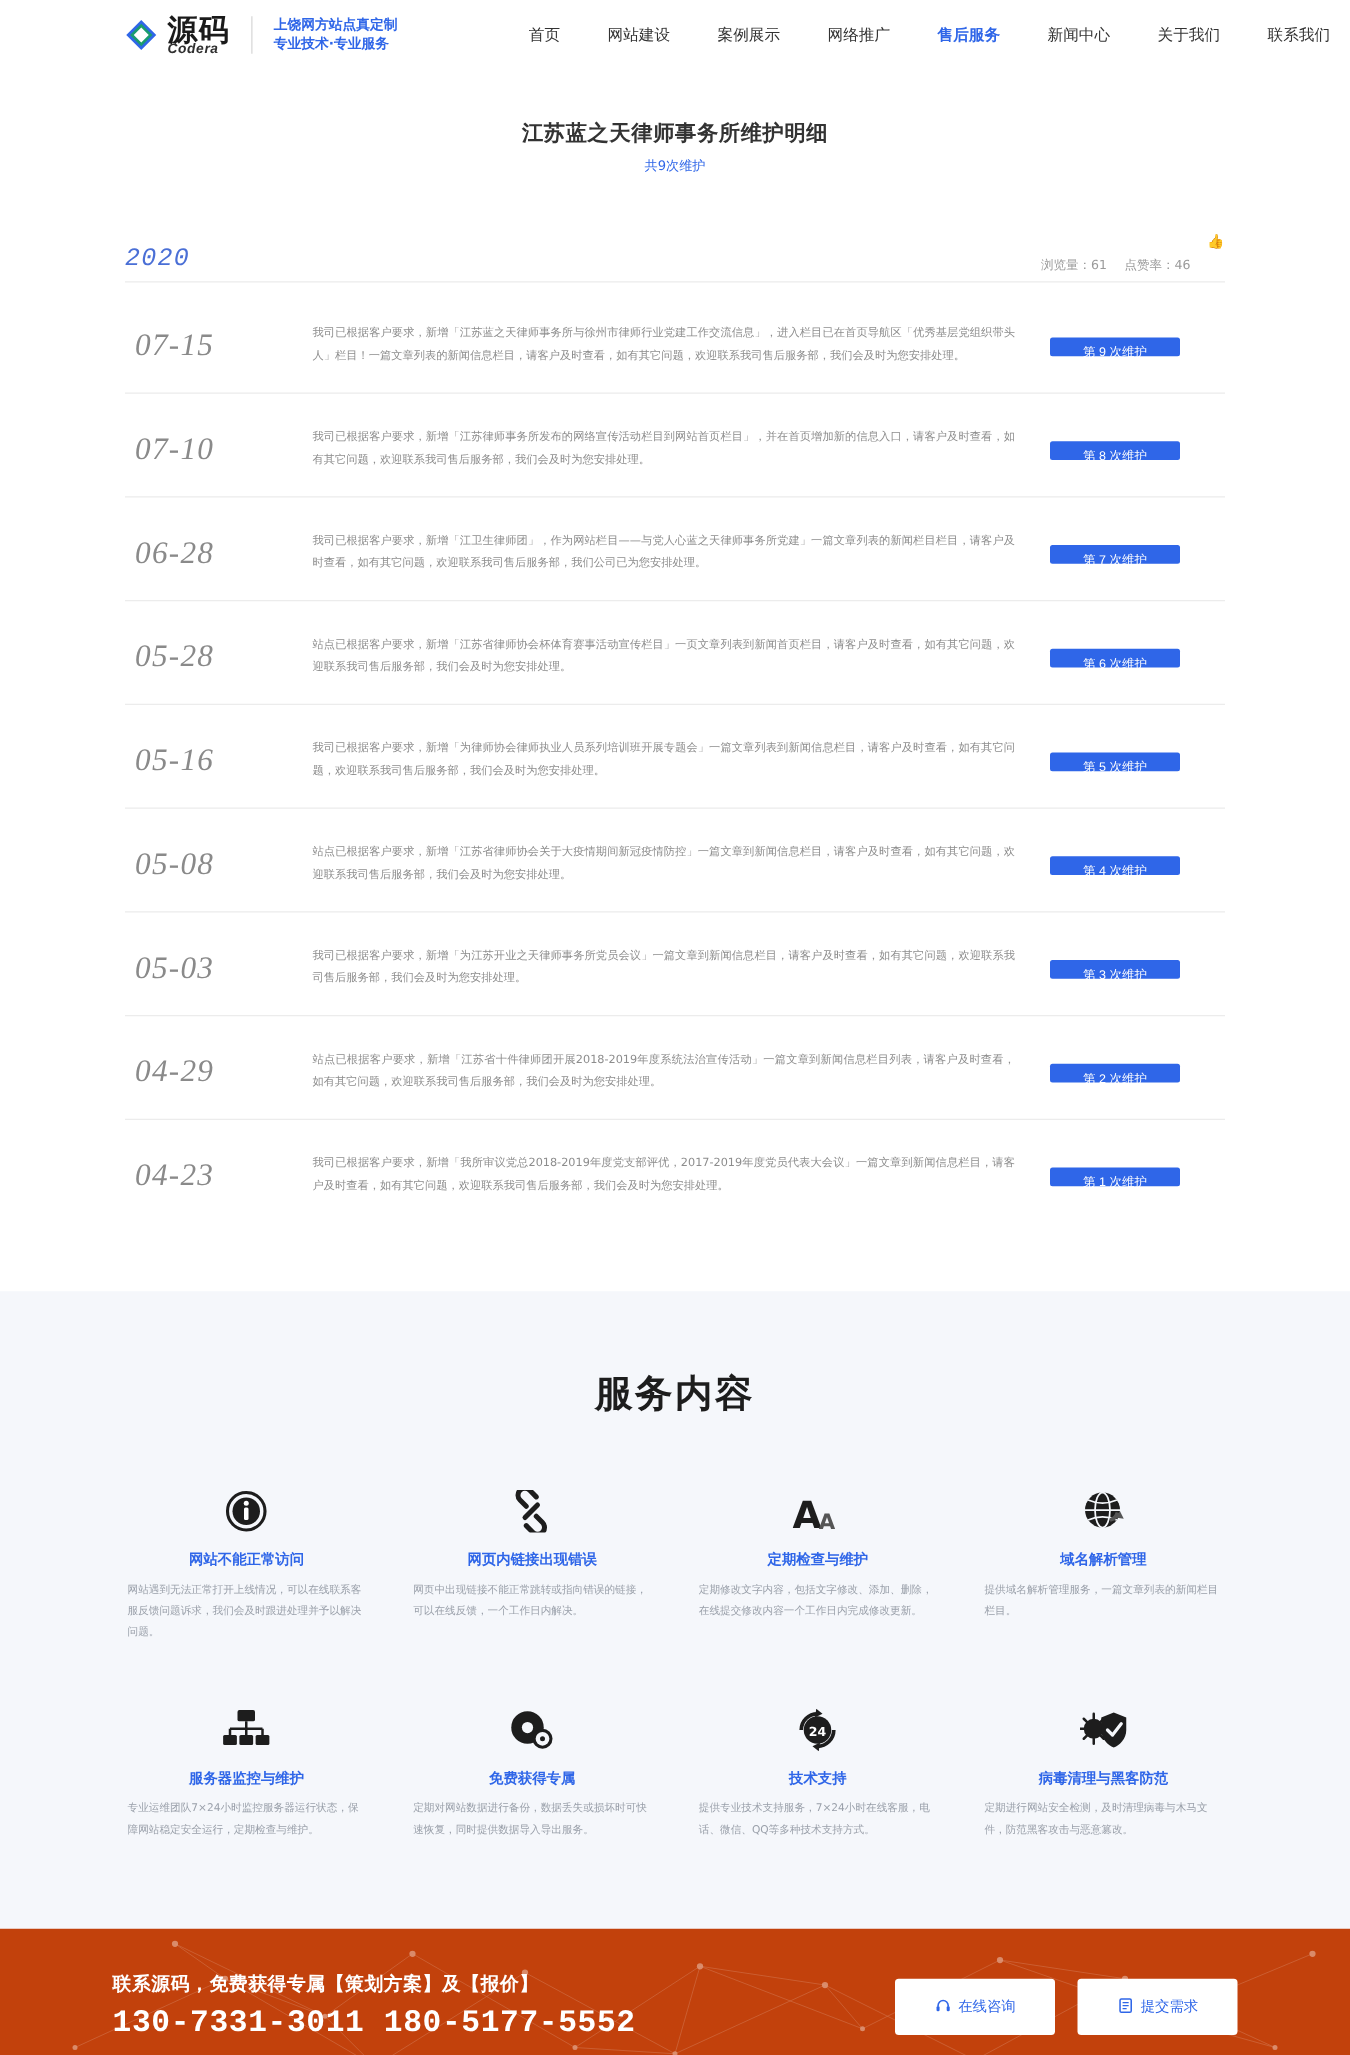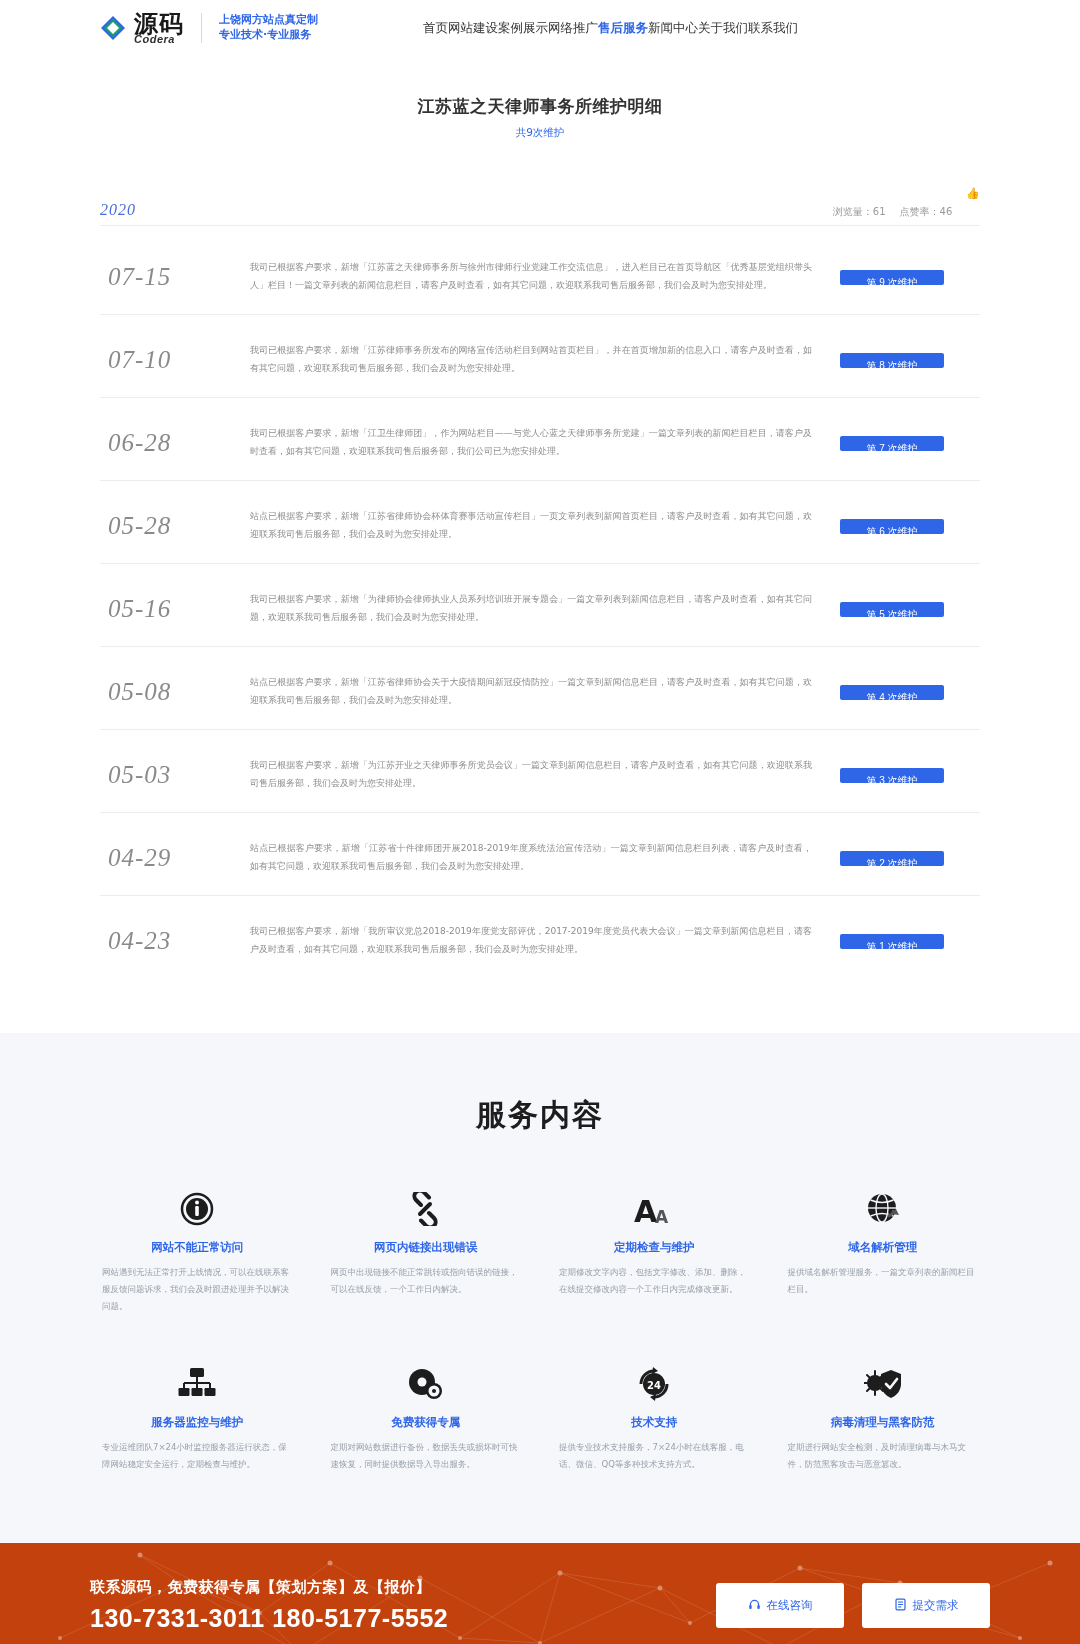--- a/index.html
+++ b/index.html
@@ -38,21 +38,21 @@
   }
   .logo-divider {
     width: 1px; height: 30px; background: #d8d8d8; margin: 0 9px;
   }
   .logo-slogan { line-height: 1.35; }
   .logo-slogan div {
     font-size: 11px; color: #2f66e8; font-weight: bold;
     font-family: "DejaVu Sans", sans-serif; white-space: nowrap;
   }
   .nav {
-    display: flex; align-items: center; 
+    display: flex; align-items: center; gap: 38px;
     margin-left: 105px;
     justify-content: space-between;
   }
   .nav a {
     font-size: 12.5px; color: #333; text-decoration: none;
     font-family: "DejaVu Sans", sans-serif; white-space: nowrap;
   }
   .nav a.active { color: #2f66e8; font-weight: bold; }
 
   
@@ -66,22 +66,22 @@
     font-family: "DejaVu Sans", sans-serif;
   }
 
   
   .year-row {
     width: 880px; margin: 18px auto 0;
     display: flex; align-items: flex-end; justify-content: space-between;
     border-bottom: 1px solid #ececec; padding-bottom: 6px;
   }
   .year-label {
-    font-size: 16px; color: #4a6fd6; font-style: italic;
-    font-family: Liberation Serif, serif; letter-spacing: 1px;
+    font-size: 20px; color: #4a6fd6; font-style: italic;
+    font-family: Liberation Mono, monospace; letter-spacing: 1px;
   }
   .stats { display: flex; align-items: center; gap: 14px; }
   .stat {
     font-size: 10px; color: #9a9a9a;
     font-family: "DejaVu Sans", sans-serif;
     margin-top: 37px;
   }
   .thumb-icon { color: #9a9a9a; font-size: 11px; }
 
   
@@ -152,21 +152,21 @@
     position: relative; width: 900px; margin: 0 auto; height: 100%;
     display: flex; align-items: center; justify-content: space-between;
   }
   .cta-left { color: #fff; }
   .cta-line1 {
     font-size: 15px; font-weight: bold; letter-spacing: .5px;
     font-family: "DejaVu Sans", sans-serif; margin-bottom: 7px;
   }
   .cta-line2 {
     font-size: 25px; font-weight: bold; letter-spacing: .5px;
-    font-family: Liberation Sans, sans-serif;
+    font-family: Liberation Mono, monospace;
   }
   .cta-btns { display: flex; gap: 18px; }
   .cta-btn {
     width: 128px; height: 45px; background: #fff; color: #2f66e8;
     border: none; border-radius: 3px; font-size: 11.5px;
     display: flex; align-items: center; justify-content: center; gap: 6px;
     font-family: "DejaVu Sans", sans-serif; cursor: pointer;
   }
 
   

